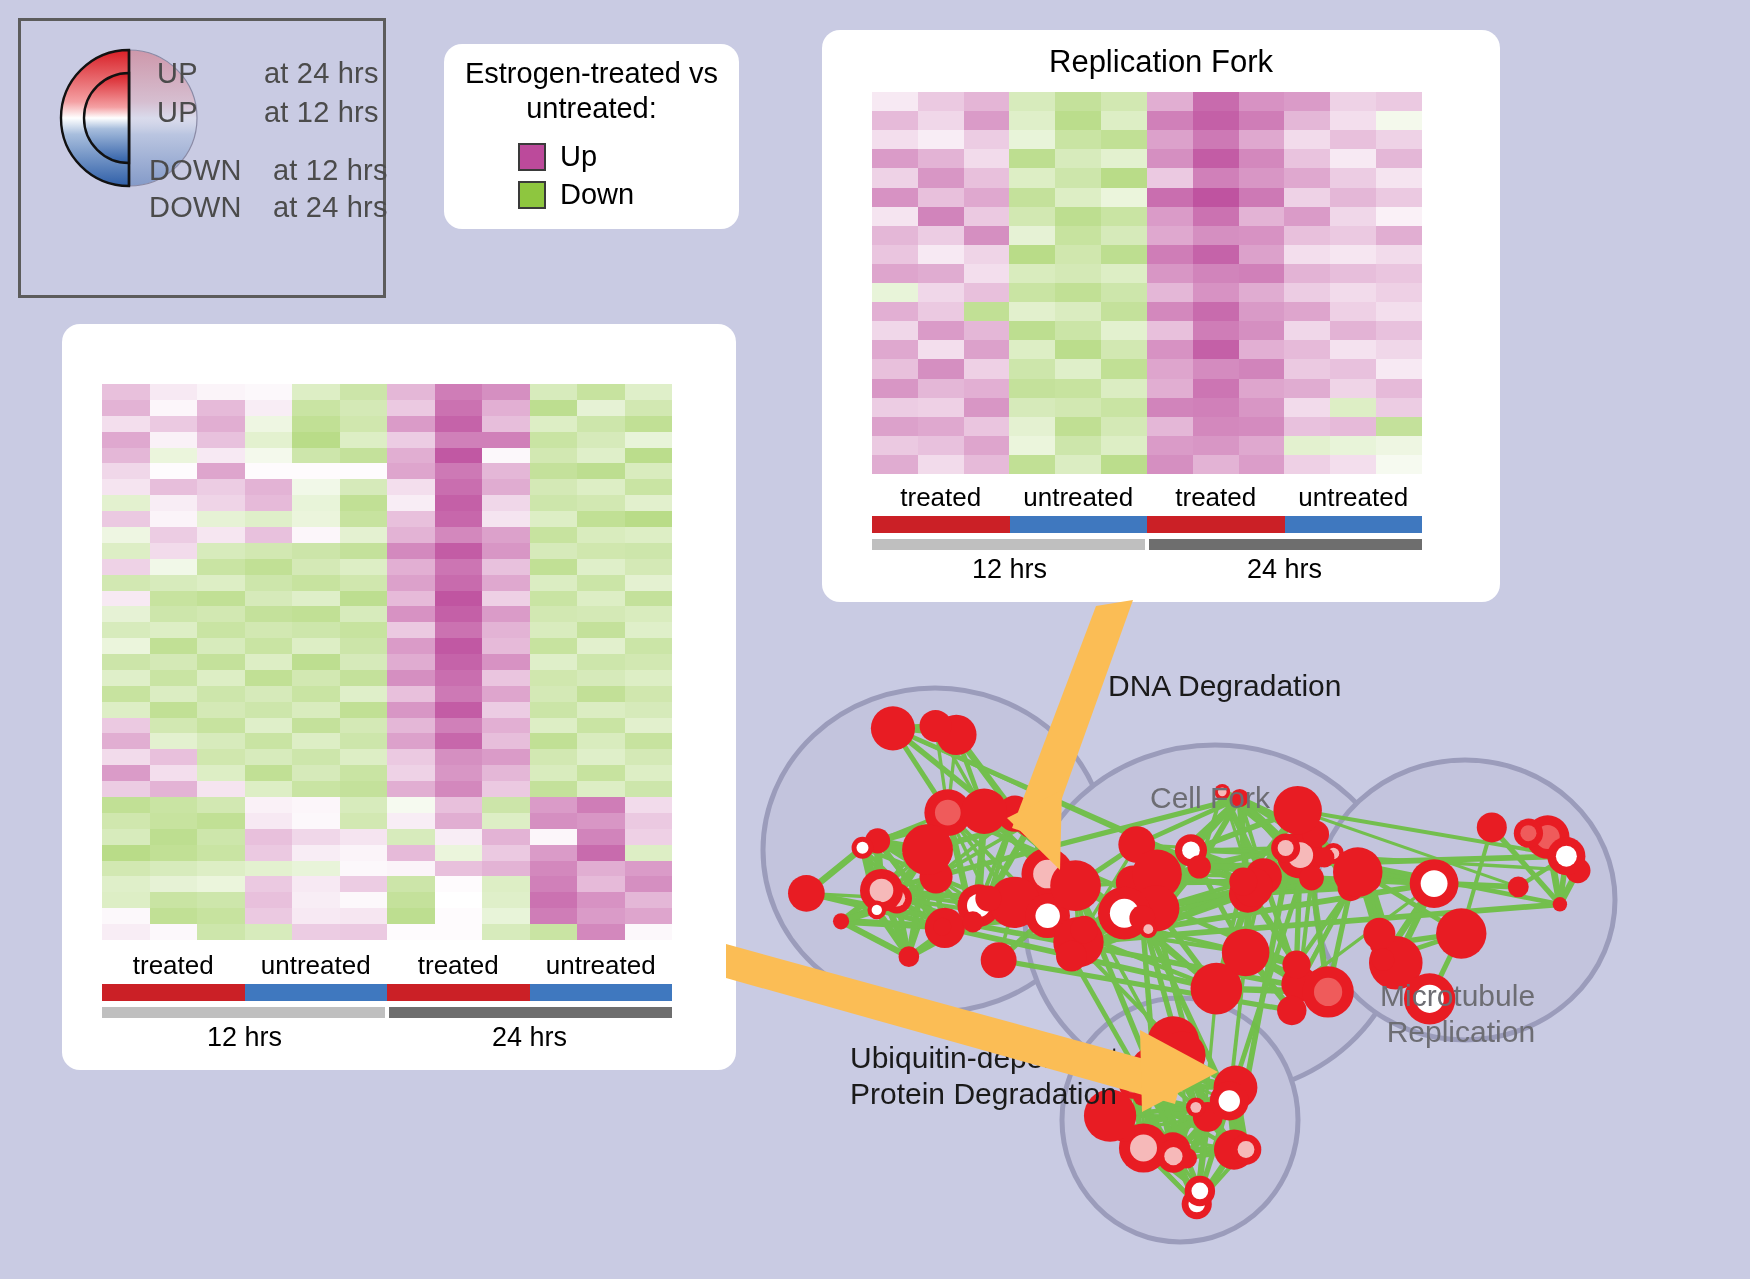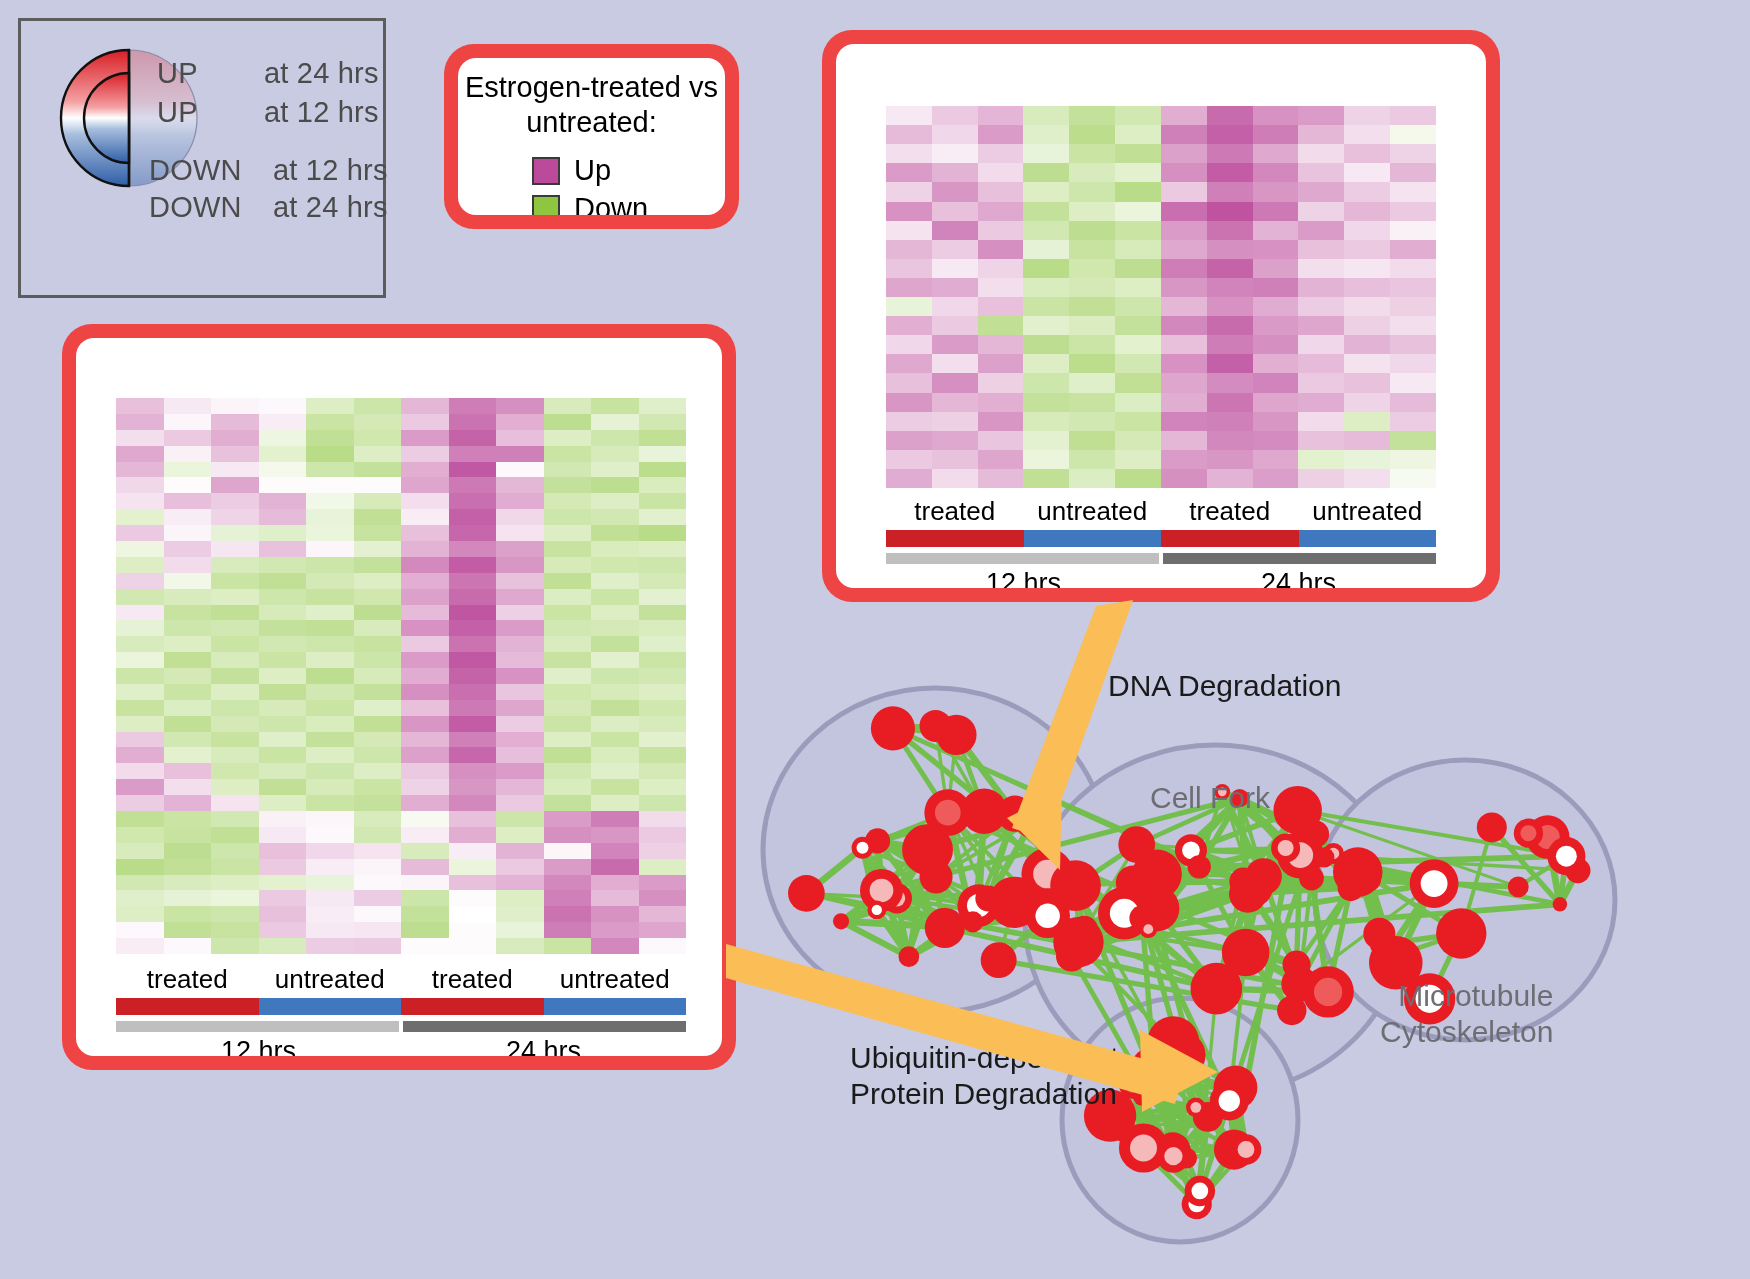--- a/index.html
+++ b/index.html
@@ -22,21 +22,20 @@
   #key-footer{
     position:absolute;left:0;right:0;top:196px;text-align:center;
     color:#4b4b4b;font-size:28px;line-height:1.30;
   }
 
   
   .panel{
     box-sizing:border-box;
     background:#ef4444;
     border-radius:30px;
-    padding:14px;
     text-decoration:underline;
   }
   .panel-inner{
     width:100%;height:100%;
     box-sizing:border-box;
     background:#ffffff;
     border-radius:18px;
     position:relative;
     overflow:hidden;
   }
@@ -134,20 +133,21 @@
     </div>
     <div class="legend-item" style="top:136px;">
       <span class="swatch" id="sw-down" style="background: rgb(142, 198, 63);"></span>
       <span class="legend-label">Down</span>
     </div>
   </div>
 </div>
 
 <div class="abs panel" id="rf-panel">
   <div class="panel-inner">
+    <div class="panel-title">Replication Fork</div>
 
     <div class="hm-wrap" style="left:50px;top:62px;width:550px;height:382px;">
       <div class="heatmap" id="hm-rf" style="grid-template-columns: repeat(12, 1fr); grid-template-rows: repeat(20, 1fr);">
           <i style="background: rgb(247, 233, 243);"></i>
           <i style="background: rgb(235, 201, 225);"></i>
           <i style="background: rgb(228, 181, 214);"></i>
           <i style="background: rgb(215, 235, 188);"></i>
           <i style="background: rgb(196, 225, 155);"></i>
           <i style="background: rgb(210, 232, 178);"></i>
           <i style="background: rgb(225, 174, 210);"></i>
@@ -1571,21 +1571,21 @@
         </g>
         <g>
           <circle cx="394.03824838683585" cy="469.7668991631379" r="23.667196758402138" fill="#e81c23"></circle>
         </g>
       </g>
   </svg>
 
   <div class="net-label" style="left:348px;top:68px;color:#1a1a1a;">DNA Degradation</div>
   <div class="net-label" style="left:390px;top:180px;color:#6d6d73;">Cell Fork</div>
   <div class="net-label" style="left:620px;top:378px;color:#6d6d73;text-align:right;">Microtubule
-Cytoskeleton</div>
+Replication</div>
   <div class="net-label" style="left:90px;top:440px;color:#1a1a1a;">Ubiquitin-dependent
 Protein Degradation</div>
 </div>
 
 <svg class="arrow-svg">
   <g fill="#fbbd55">
     <path d="M1096 606 L1133 600 L1047 840 L1012 828 Z"></path>
     <path d="M1062 790 L1060 870 L1007 818 Z"></path>
   </g>
   <g fill="#fbbd55">

